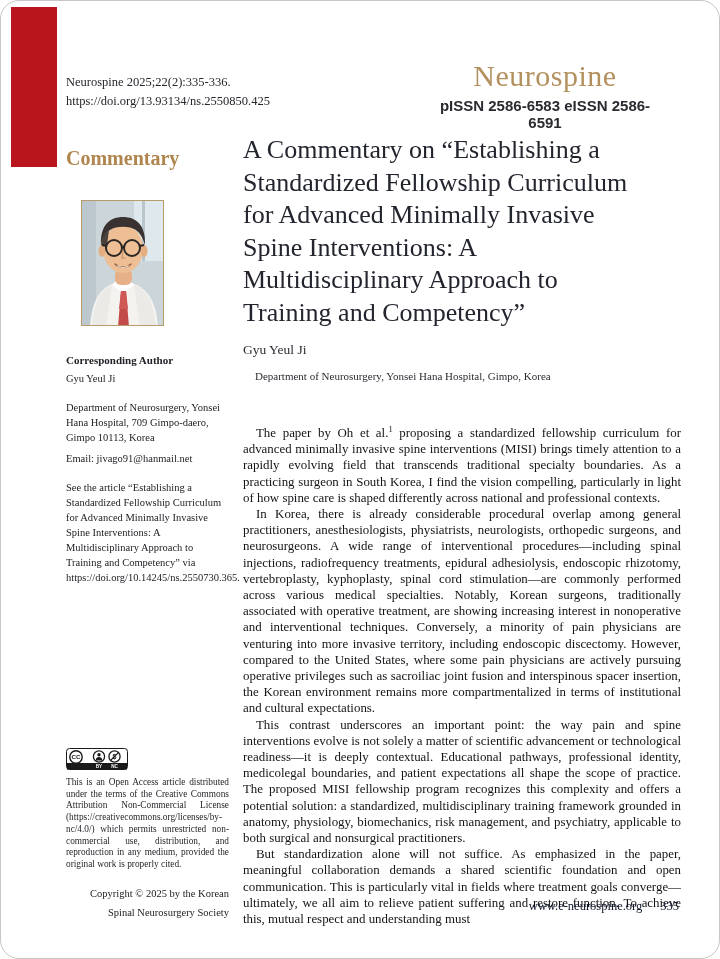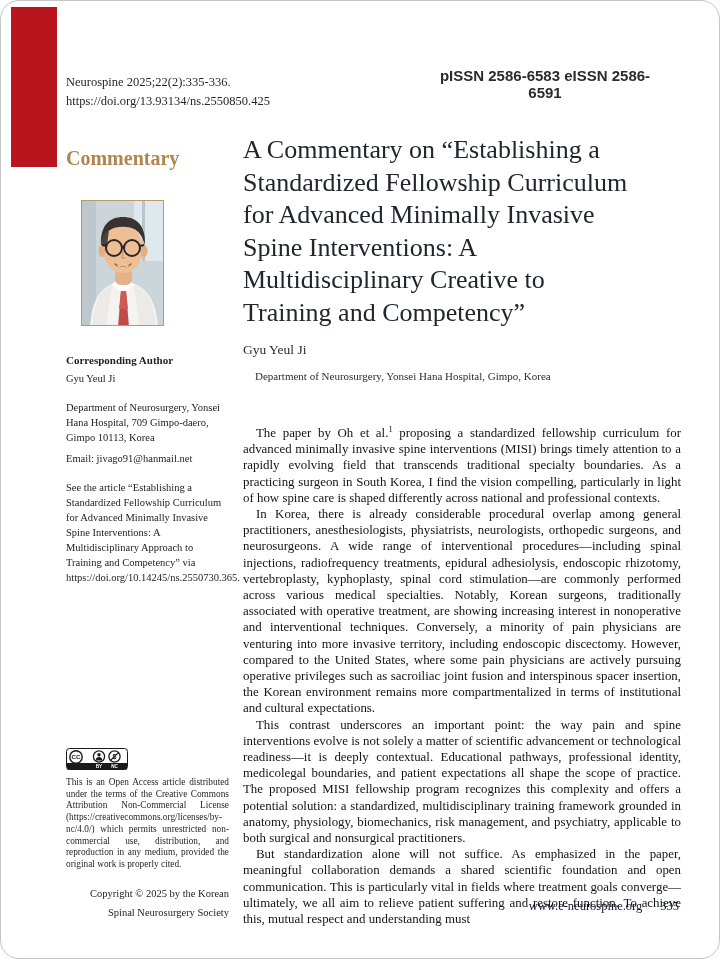--- a/index.html
+++ b/index.html
@@ -114,20 +114,21 @@
 <div class="page">
 
   <div class="red-bar"></div>
 
   <div class="citation-block">
     <div>Neurospine 2025;22(2):335-336.</div>
     <div>https://doi.org/13.93134/ns.2550850.425</div>
   </div>
 
   <div class="journal-logo-block">
+    <div class="journal-logo">Neurospine</div>
     <div class="issn-line">pISSN 2586-6583  eISSN 2586-6591</div>
   </div>
 
   <div class="section-label">Commentary</div>
 
   <div class="photo-frame">
     <svg width="83" height="126" viewBox="0 0 83 126" xmlns="http://www.w3.org/2000/svg">
       <rect x="0" y="0" width="83" height="126" fill="#ccd6da"></rect>
       <rect x="52" y="0" width="31" height="60" fill="#dfe8ec"></rect>
       <rect x="60" y="0" width="3" height="60" fill="#b8c6cc"></rect>
@@ -195,21 +196,21 @@
     <div class="license-text">This is an Open Access article distributed under the terms of the Creative Commons Attribution Non-Commercial License (https://creativecommons.org/licenses/by-nc/4.0/) which permits unrestricted non-commercial use, distribution, and reproduction in any medium, provided the original work is properly cited.</div>
     <div class="copyright">Copyright © 2025 by the Korean Spinal Neurosurgery Society</div>
   </div>
 
   <div class="main-col">
     <h1 class="article-title">
       <div>A Commentary on “Establishing a</div>
       <div>Standardized Fellowship Curriculum</div>
       <div>for Advanced Minimally Invasive</div>
       <div>Spine Interventions: A</div>
-      <div>Multidisciplinary Creative to</div>
+      <div>Multidisciplinary Approach to</div>
       <div>Training and Competency”</div>
     </h1>
 
     <div class="article-author">Gyu Yeul Ji</div>
     <div class="article-affiliation">Department of Neurosurgery, Yonsei Hana Hospital, Gimpo, Korea</div>
 
     <div class="body-text">
       <p><span>The paper by Oh et al.</span><sup>1</sup><span> proposing a standardized fellowship curriculum for advanced minimally invasive spine interventions (MISI) brings timely attention to a rapidly evolving field that transcends traditional specialty boundaries. As a practicing surgeon in South Korea, I find the vision compelling, particularly in light of how spine care is shaped differently across national and professional contexts.</span></p>
       <p>In Korea, there is already considerable procedural overlap among general practitioners, anesthesiologists, physiatrists, neurologists, orthopedic surgeons, and neurosurgeons. A wide range of interventional procedures—including spinal injections, radiofrequency treatments, epidural adhesiolysis, endoscopic rhizotomy, vertebroplasty, kyphoplasty, spinal cord stimulation—are commonly performed across various medical specialties. Notably, Korean surgeons, traditionally associated with operative treatment, are showing increasing interest in nonoperative and interventional techniques. Conversely, a minority of pain physicians are venturing into more invasive territory, including endoscopic discectomy. However, compared to the United States, where some pain physicians are actively pursuing operative privileges such as sacroiliac joint fusion and interspinous spacer insertion, the Korean environment remains more compartmentalized in terms of institutional and cultural expectations.</p>
       <p>This contrast underscores an important point: the way pain and spine interventions evolve is not solely a matter of scientific advancement or technological readiness—it is deeply contextual. Educational pathways, professional identity, medicolegal boundaries, and patient expectations all shape the scope of practice. The proposed MISI fellowship program recognizes this complexity and offers a potential solution: a standardized, multidisciplinary training framework grounded in anatomy, physiology, biomechanics, risk management, and psychiatry, applicable to both surgical and nonsurgical practitioners.</p>

